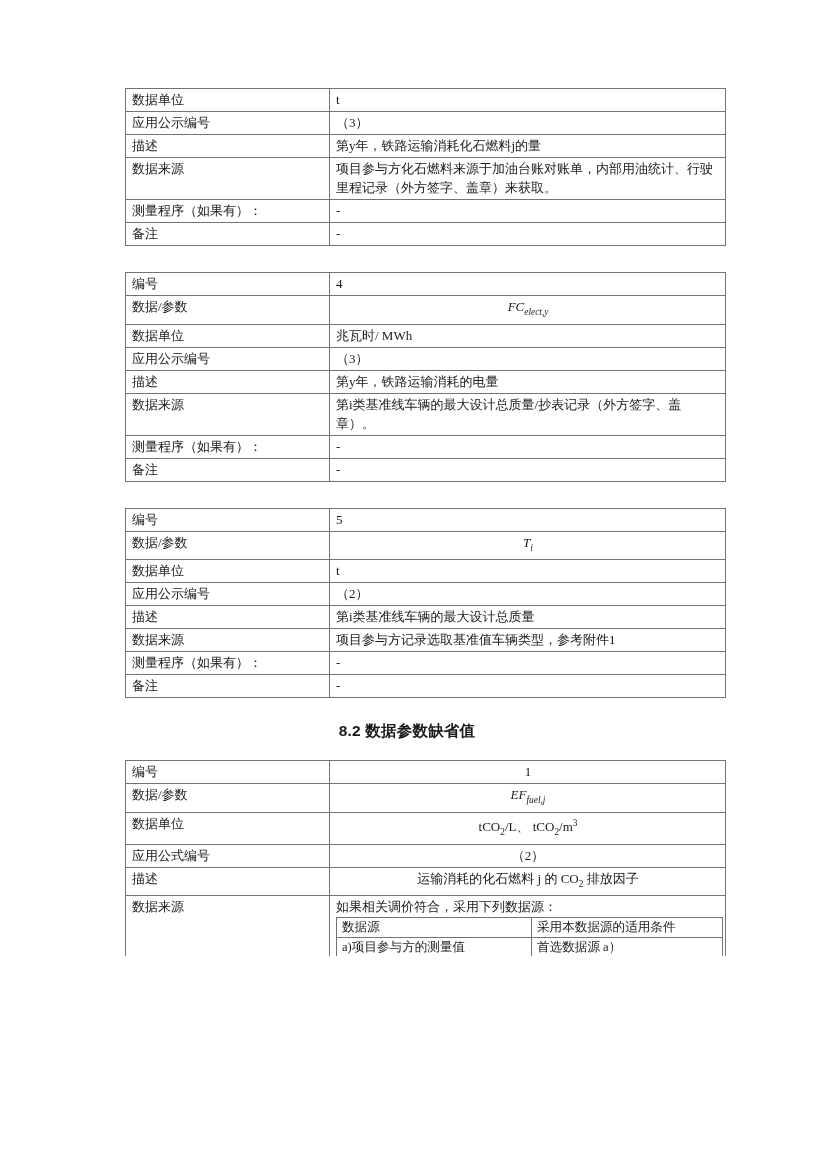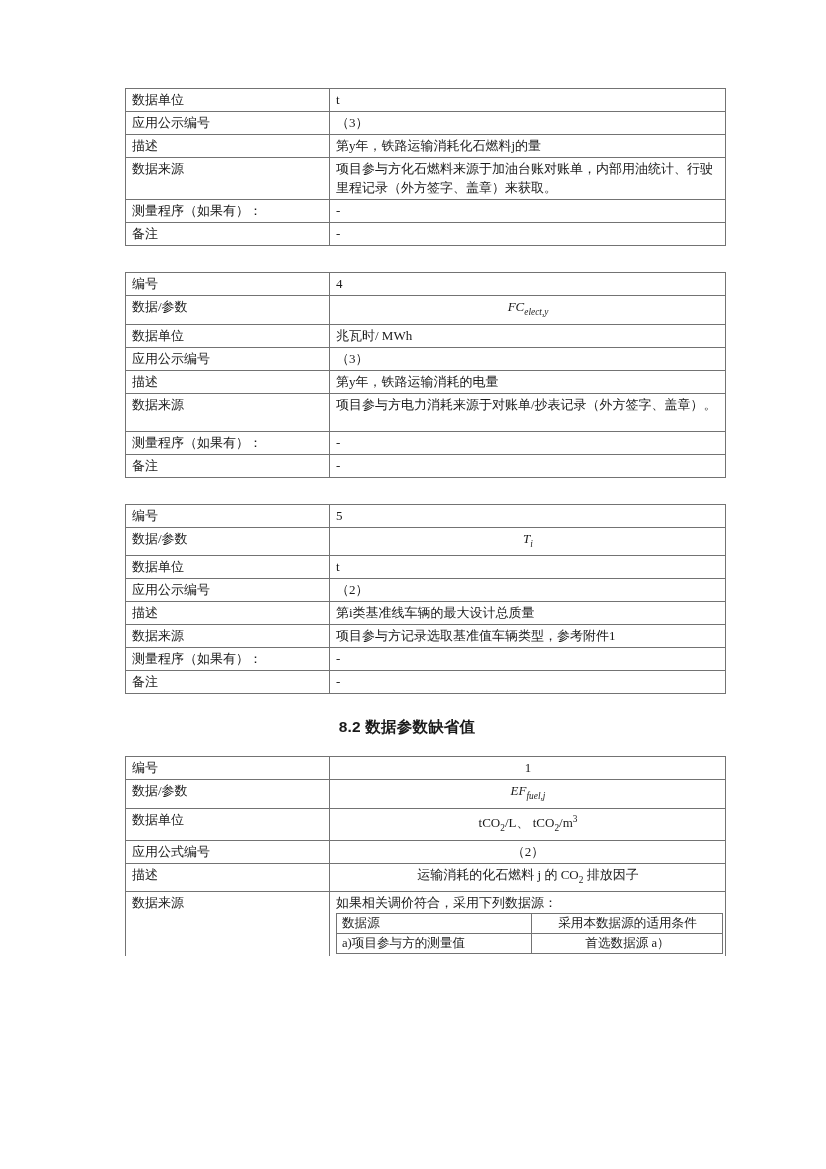--- a/index.html
+++ b/index.html
@@ -89,21 +89,21 @@
     margin-top: 1px;
   }
   table.inner-table td {
     border: 1px solid #737373;
     padding: 0px 4px 1px 5px;
     font-size: 12.6px;
     line-height: 18px;
     vertical-align: top;
   }
   td.inner-a { width: 185px; }
-  td.inner-b { width: 181px; text-align: center; }
+  td.inner-b { width: 181px; }
 
   .src-cell {
     padding-top: 2px;
   }
   .src-intro {
     display: block;
     margin-bottom: 0px;
   }
   .last-src-row {
     height: 154px;
@@ -173,21 +173,21 @@
         <tr>
           <td class="label-col">应用公示编号</td>
           <td class="value-col">（3）</td>
         </tr>
         <tr>
           <td class="label-col">描述</td>
           <td class="value-col">第y年，铁路运输消耗的电量</td>
         </tr>
         <tr class="row-tall">
           <td class="label-col">数据来源</td>
-          <td class="value-col">项目参与方电力消耗来源于对账单/抄表记录（外方签字、盖章）。</td>
+          <td class="value-col">第i类基准线车辆的最大设计总质量/抄表记录（外方签字、盖章）。</td>
         </tr>
         <tr>
           <td class="label-col">测量程序（如果有）：</td>
           <td class="value-col">-</td>
         </tr>
         <tr>
           <td class="label-col">备注</td>
           <td class="value-col">-</td>
         </tr>
       </tbody>

